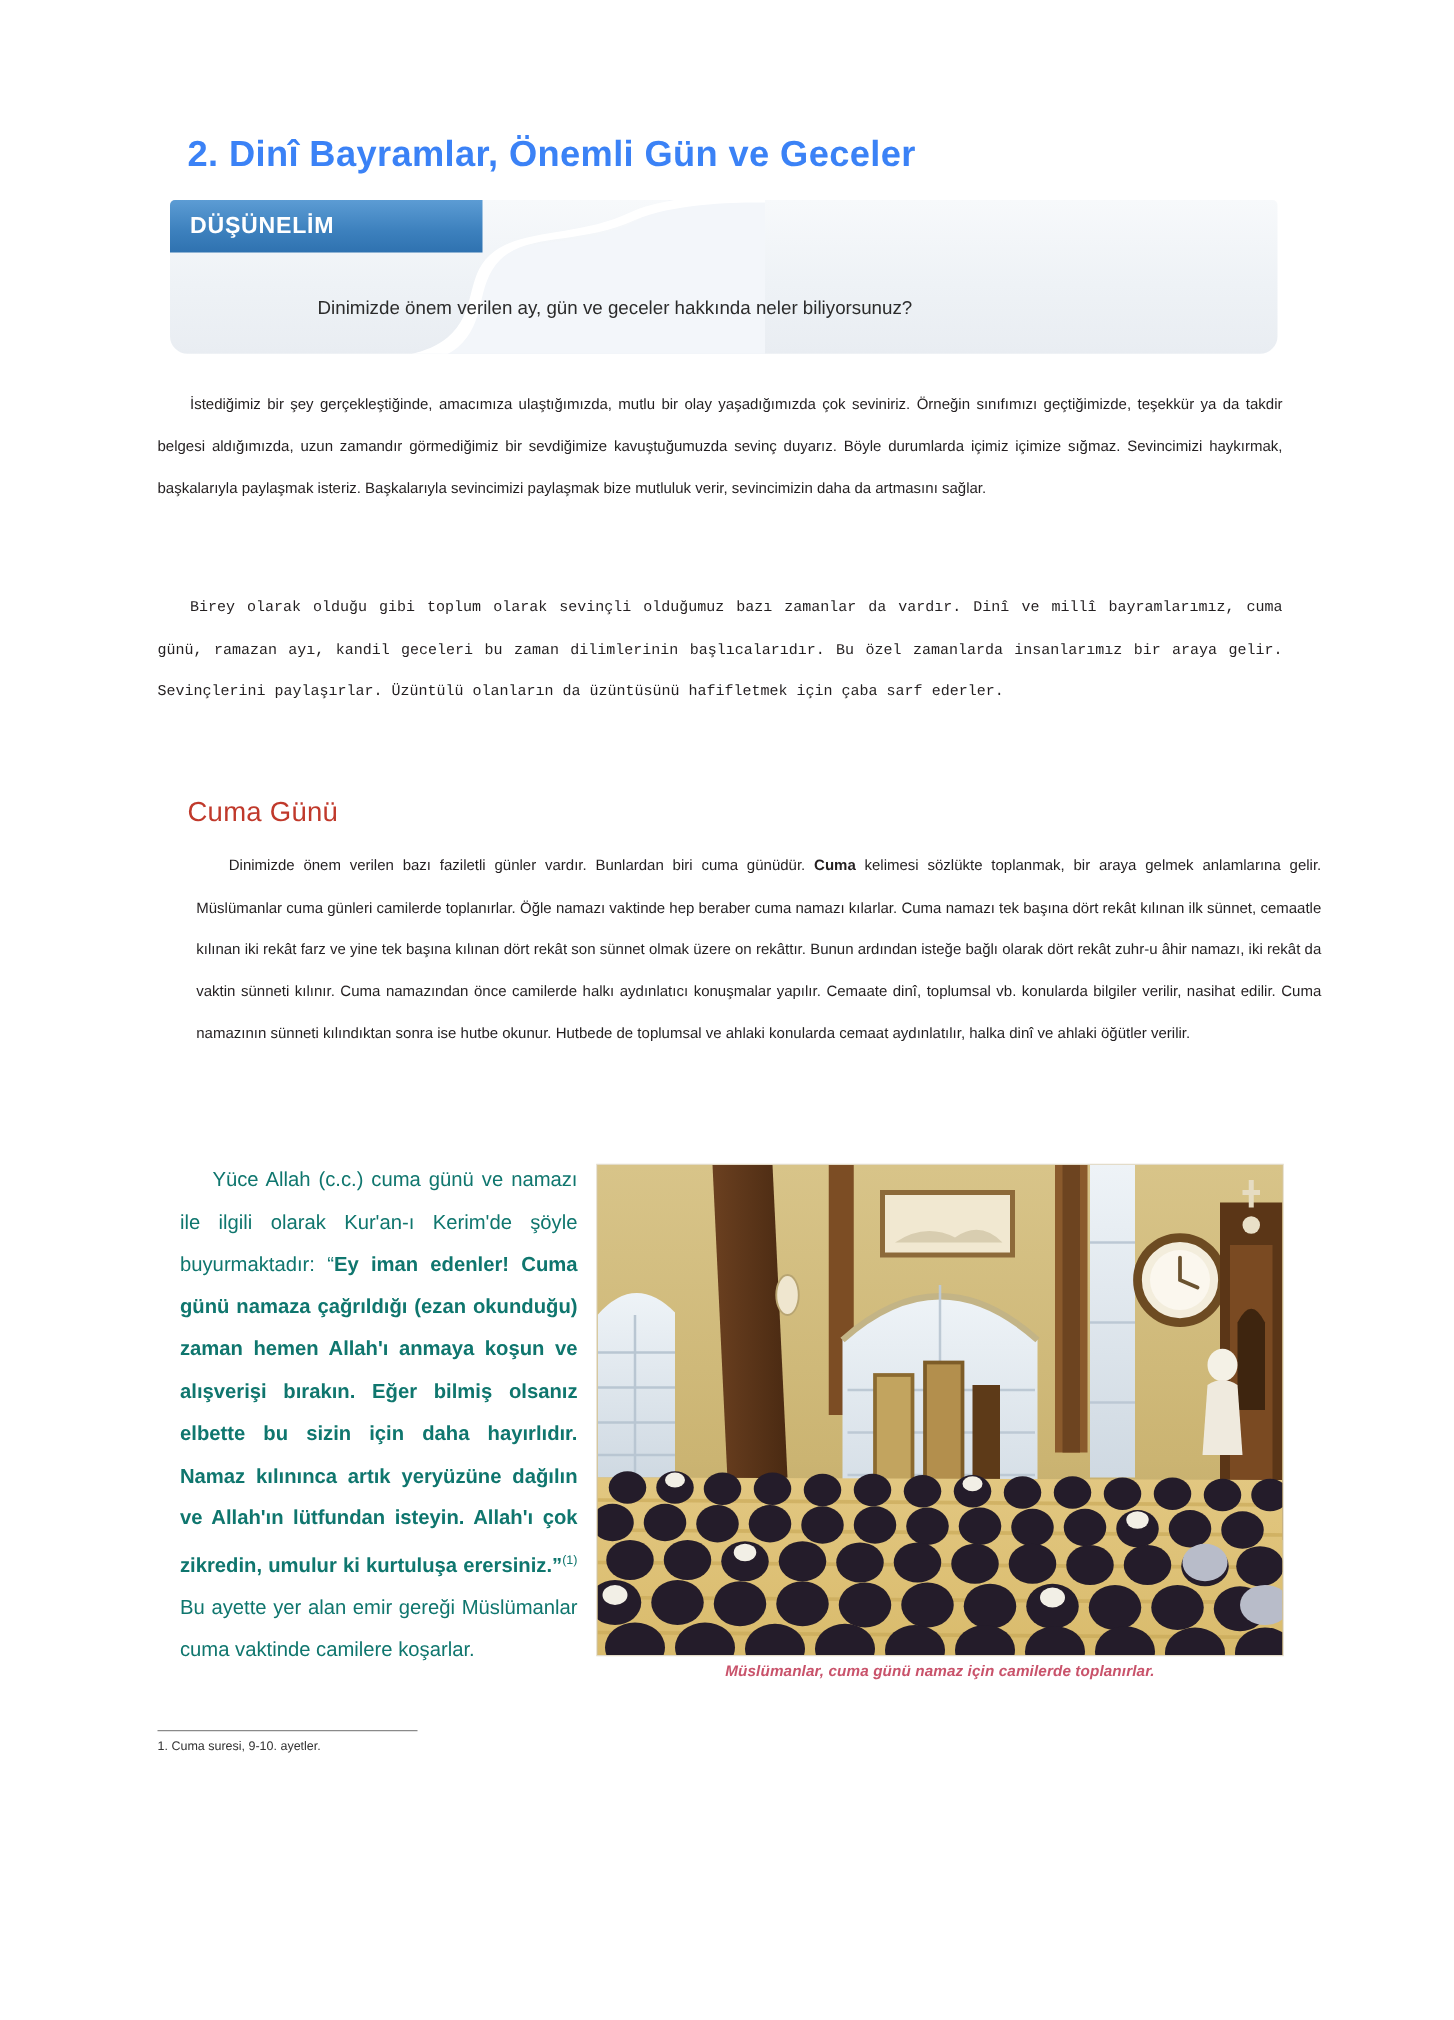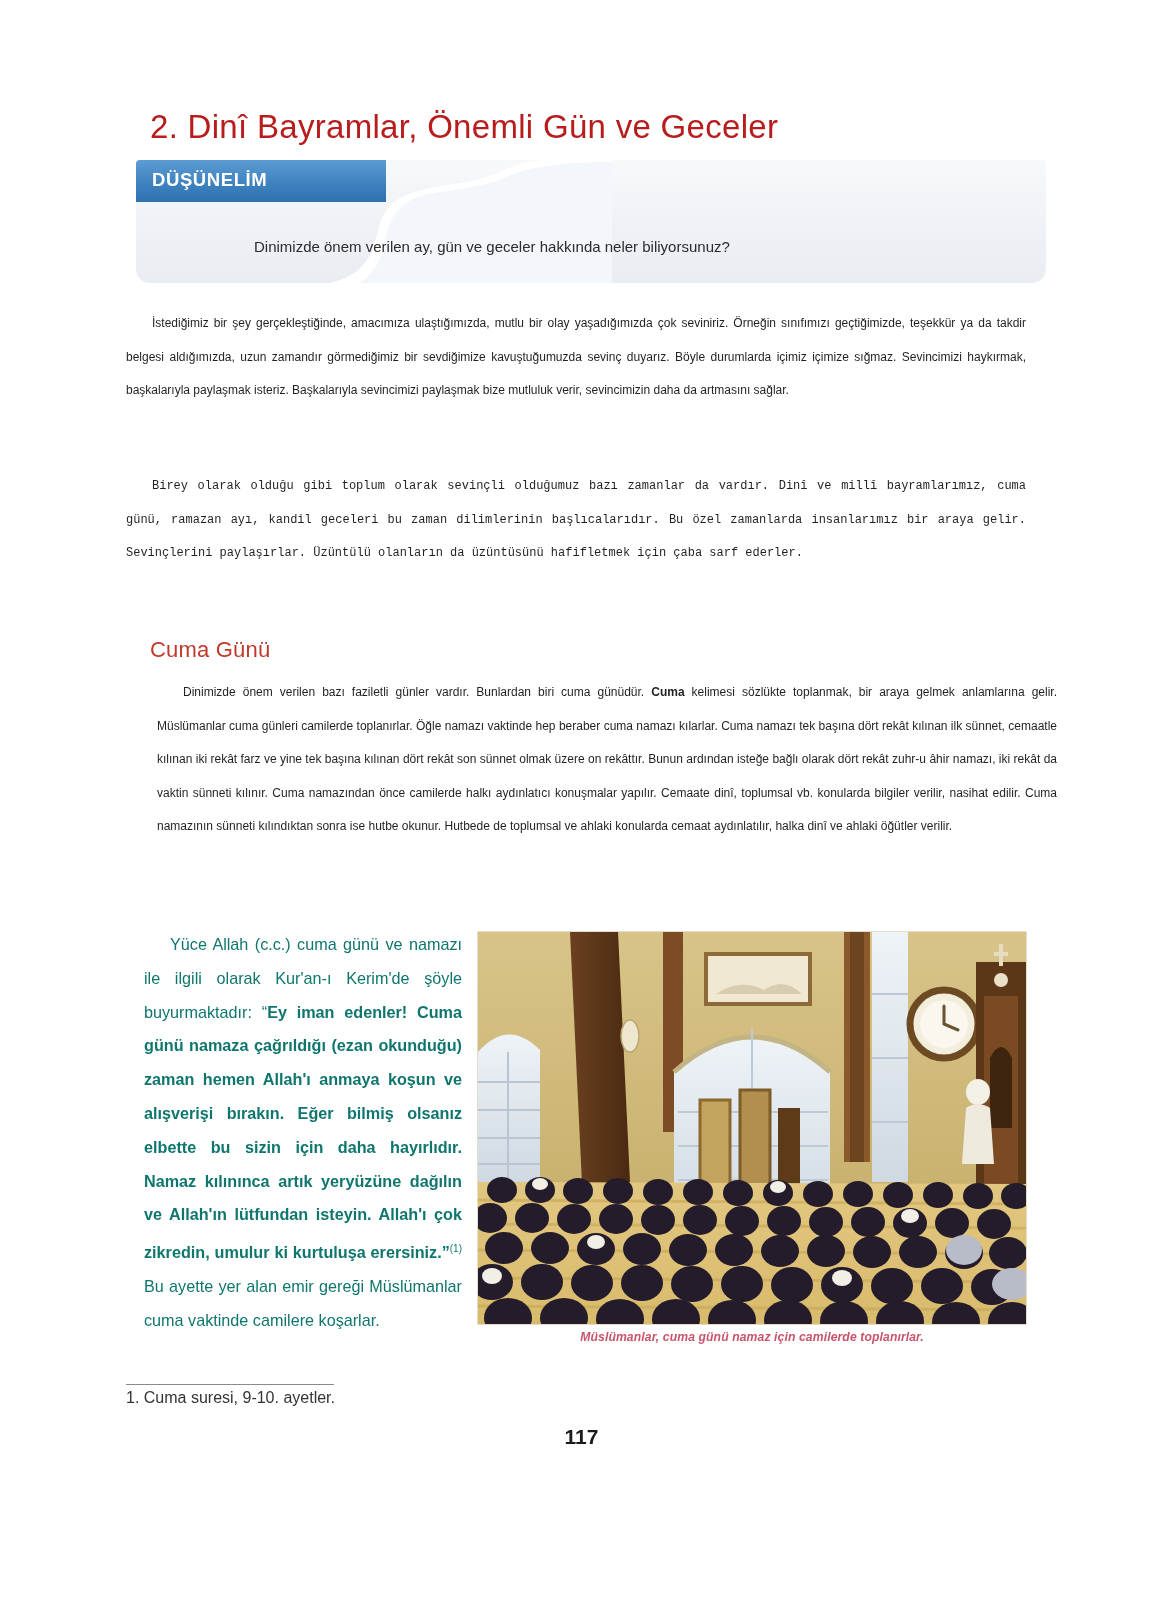--- a/index.html
+++ b/index.html
@@ -9,31 +9,30 @@
     font-family:"Liberation Sans", sans-serif;
     color:#231f20;
     position:relative;
     overflow:hidden;
   }
   .page { position:absolute; inset:0; }
 
   
   .chapter-title{
     position:absolute; left:150px; top:108px; width:860px;
-    font-size:33px; font-weight:normal; color:#b91c1c;
+    font-size:29px; font-weight:bold; color:#3b82f6;
     letter-spacing:.3px;
   }
 
   
   .think-box{
     position:absolute; left:136px; top:160px; width:886px; height:123px;
     background:linear-gradient(180deg,#f7f9fb 0%,#eef2f6 55%,#e9edf2 100%);
     border-radius:4px 4px 14px 14px;
     overflow:hidden;
-    padding-left:24px;
   }
   .think-tab{
     position:absolute; left:0; top:0; width:250px; height:42px;
     background:linear-gradient(180deg,#5c9cd4 0%,#3c80bd 60%,#2f72b0 100%);
   }
   .think-tab-label{
     position:absolute; left:16px; top:9px;
     font-size:18.5px; font-weight:bold; color:#ffffff;
     letter-spacing:.6px;
   }
@@ -72,21 +71,21 @@
   }
   .col-left b{ font-weight:bold; }
   .fn-ref{ font-size:10px; vertical-align:super; font-weight:normal; }
 
   .fn-rule{
     position:absolute; left:126px; top:1384px; width:208px;
     border-top:1px solid #8a8a8a;
   }
   .footnote{
     position:absolute; left:126px; top:1390px; width:420px;
-    font-size:16px; color:#333; line-height:16px;
+    font-size:10px; color:#333; line-height:16px;
   }
 
   
   .figure{
     position:absolute; left:478px; top:932px; width:548px; height:392px;border-radius:20px;
   }
   .photo{
     position:absolute; inset:0; overflow:hidden;
     background:#cbb06a;
     box-shadow:0 0 0 1px #e3dcc9;
@@ -321,15 +320,14 @@
 
         <g fill="#b8bcc9">
           <ellipse cx="486" cy="318" rx="18" ry="15"></ellipse>
           <ellipse cx="534" cy="352" rx="20" ry="16"></ellipse>
         </g>
       </svg>
     </div>
     <div class="caption">Müslümanlar, cuma günü namaz için camilerde toplanırlar.</div>
   </div>
 
-  <div class="page-no">117</div>
 
 </div>
 
 </body></html>

